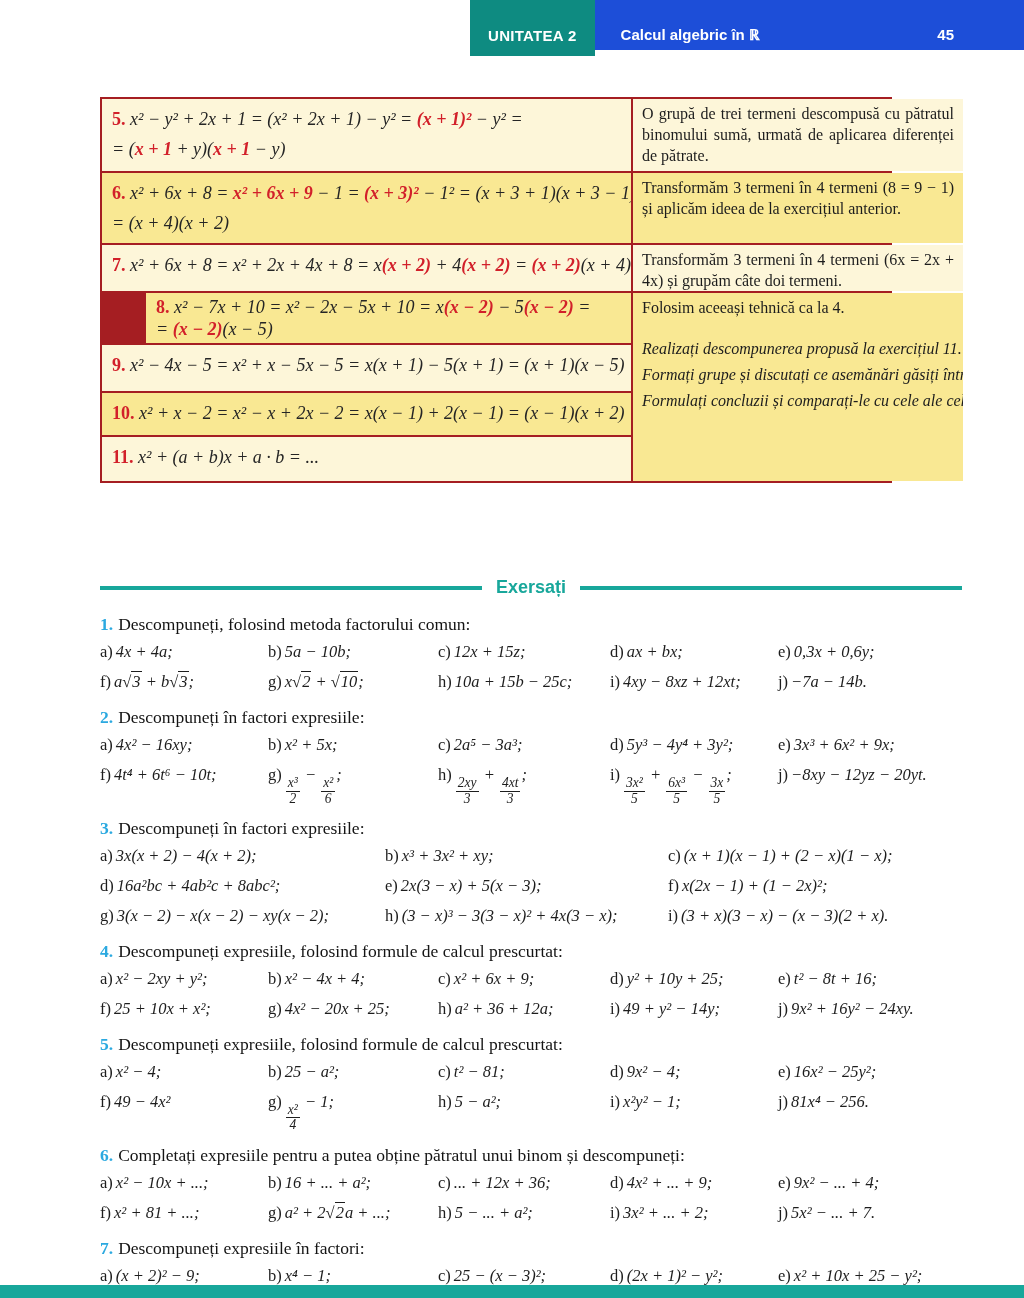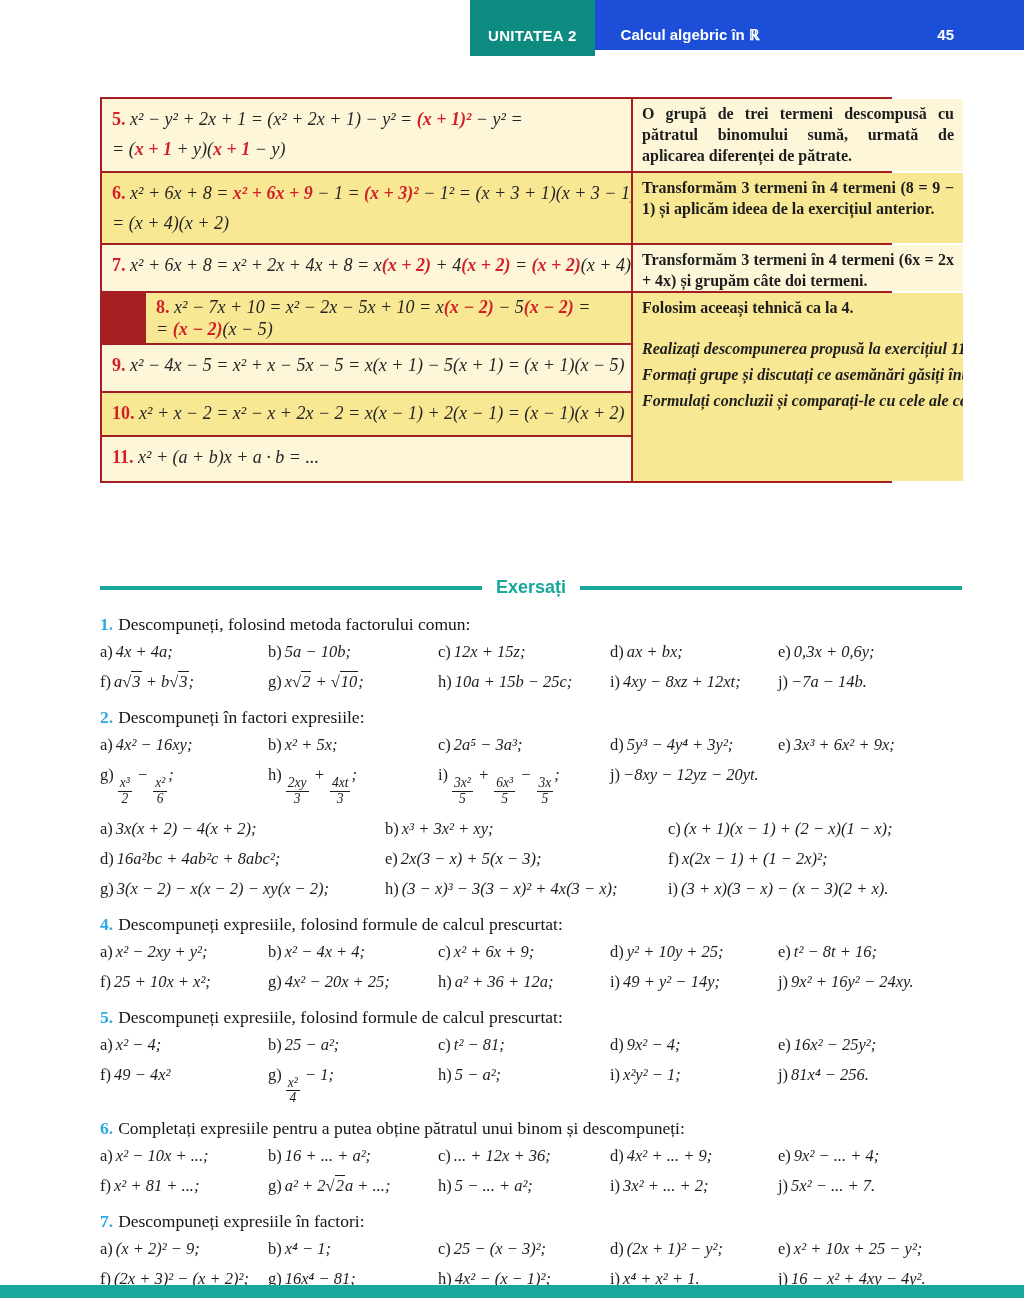--- a/index.html
+++ b/index.html
@@ -23,21 +23,21 @@
   }
   .cell{box-sizing:border-box;overflow:hidden;}
   .cell.light{background:#fdf6d9;}
   .cell.dark{background:#f9e893;}
   .cell.math{padding:5px 10px;font-size:18px;font-style:italic;color:#252525;}
   .math .mline{line-height:30px;white-space:nowrap;}
   .math.tight{padding-top:3px;margin-left:44px;}
   .math.tight .mline{line-height:22px;}
   .rnum{color:#d2202a;font-weight:bold;font-style:normal;}
   .red{color:#d2202a;font-weight:bold;}
-  .cell.note{padding:4px 9px;font-size:16px;line-height:1.32;text-align:justify;font-weight:bold;}
+  .cell.note{padding:4px 9px;font-size:16px;line-height:1.32;text-align:justify;}
   .npar.it{font-style:italic;}
   .npar.gap{margin-top:18px;}
   
   .exersati{position:absolute;left:100px;right:62px;top:577px;display:flex;align-items:center;gap:14px;}
   .exersati .rule{flex:1;height:4px;background:#18a79b;}
   .exersati .lab{color:#18a79b;font-family:"Liberation Sans",sans-serif;font-weight:bold;font-size:18px;}
   
   #exercises{position:absolute;left:100px;top:612px;width:866px;}
   .ex-sec{margin-bottom:10px;}
   .ex-head{font-size:17.5px;line-height:24px;color:#141414;}
@@ -130,20 +130,21 @@
       </div>
     </div>
     <div class="ex-sec">
       <div class="ex-head"><span class="num">2.</span><span>Descompuneți în factori expresiile:</span></div>
       <div class="items cols5">
         <span class="it"><span class="lbl">a)</span><span class="expr">4x² − 16xy;</span></span>
         <span class="it"><span class="lbl">b)</span><span class="expr">x² + 5x;</span></span>
         <span class="it"><span class="lbl">c)</span><span class="expr">2a⁵ − 3a³;</span></span>
         <span class="it"><span class="lbl">d)</span><span class="expr">5y³ − 4y⁴ + 3y²;</span></span>
         <span class="it"><span class="lbl">e)</span><span class="expr">3x³ + 6x² + 9x;</span></span>
+        <span class="it"><span class="lbl">f)</span><span class="expr">4t⁴ + 6t⁶ − 10t;</span></span>
         <span class="it"><span class="lbl">g)</span><span class="expr"><span class="frac">
               <span class="fn">x³</span>
               <span class="fd">2</span>
             </span> − <span class="frac">
               <span class="fn">x²</span>
               <span class="fd">6</span>
             </span>;</span></span>
         <span class="it"><span class="lbl">h)</span><span class="expr"><span class="frac">
               <span class="fn">2xy</span>
               <span class="fd">3</span>
@@ -158,20 +159,21 @@
               <span class="fn">6x³</span>
               <span class="fd">5</span>
             </span> − <span class="frac">
               <span class="fn">3x</span>
               <span class="fd">5</span>
             </span>;</span></span>
         <span class="it"><span class="lbl">j)</span><span class="expr">−8xy − 12yz − 20yt.</span></span>
       </div>
     </div>
     <div class="ex-sec">
+      <div class="ex-head"><span class="num">3.</span><span>Descompuneți în factori expresiile:</span></div>
       <div class="items cols3">
         <span class="it"><span class="lbl">a)</span><span class="expr">3x(x + 2) − 4(x + 2);</span></span>
         <span class="it"><span class="lbl">b)</span><span class="expr">x³ + 3x² + xy;</span></span>
         <span class="it"><span class="lbl">c)</span><span class="expr">(x + 1)(x − 1) + (2 − x)(1 − x);</span></span>
         <span class="it"><span class="lbl">d)</span><span class="expr">16a²bc + 4ab²c + 8abc²;</span></span>
         <span class="it"><span class="lbl">e)</span><span class="expr">2x(3 − x) + 5(x − 3);</span></span>
         <span class="it"><span class="lbl">f)</span><span class="expr">x(2x − 1) + (1 − 2x)²;</span></span>
         <span class="it"><span class="lbl">g)</span><span class="expr">3(x − 2) − x(x − 2) − xy(x − 2);</span></span>
         <span class="it"><span class="lbl">h)</span><span class="expr">(3 − x)³ − 3(3 − x)² + 4x(3 − x);</span></span>
         <span class="it"><span class="lbl">i)</span><span class="expr">(3 + x)(3 − x) − (x − 3)(2 + x).</span></span>

